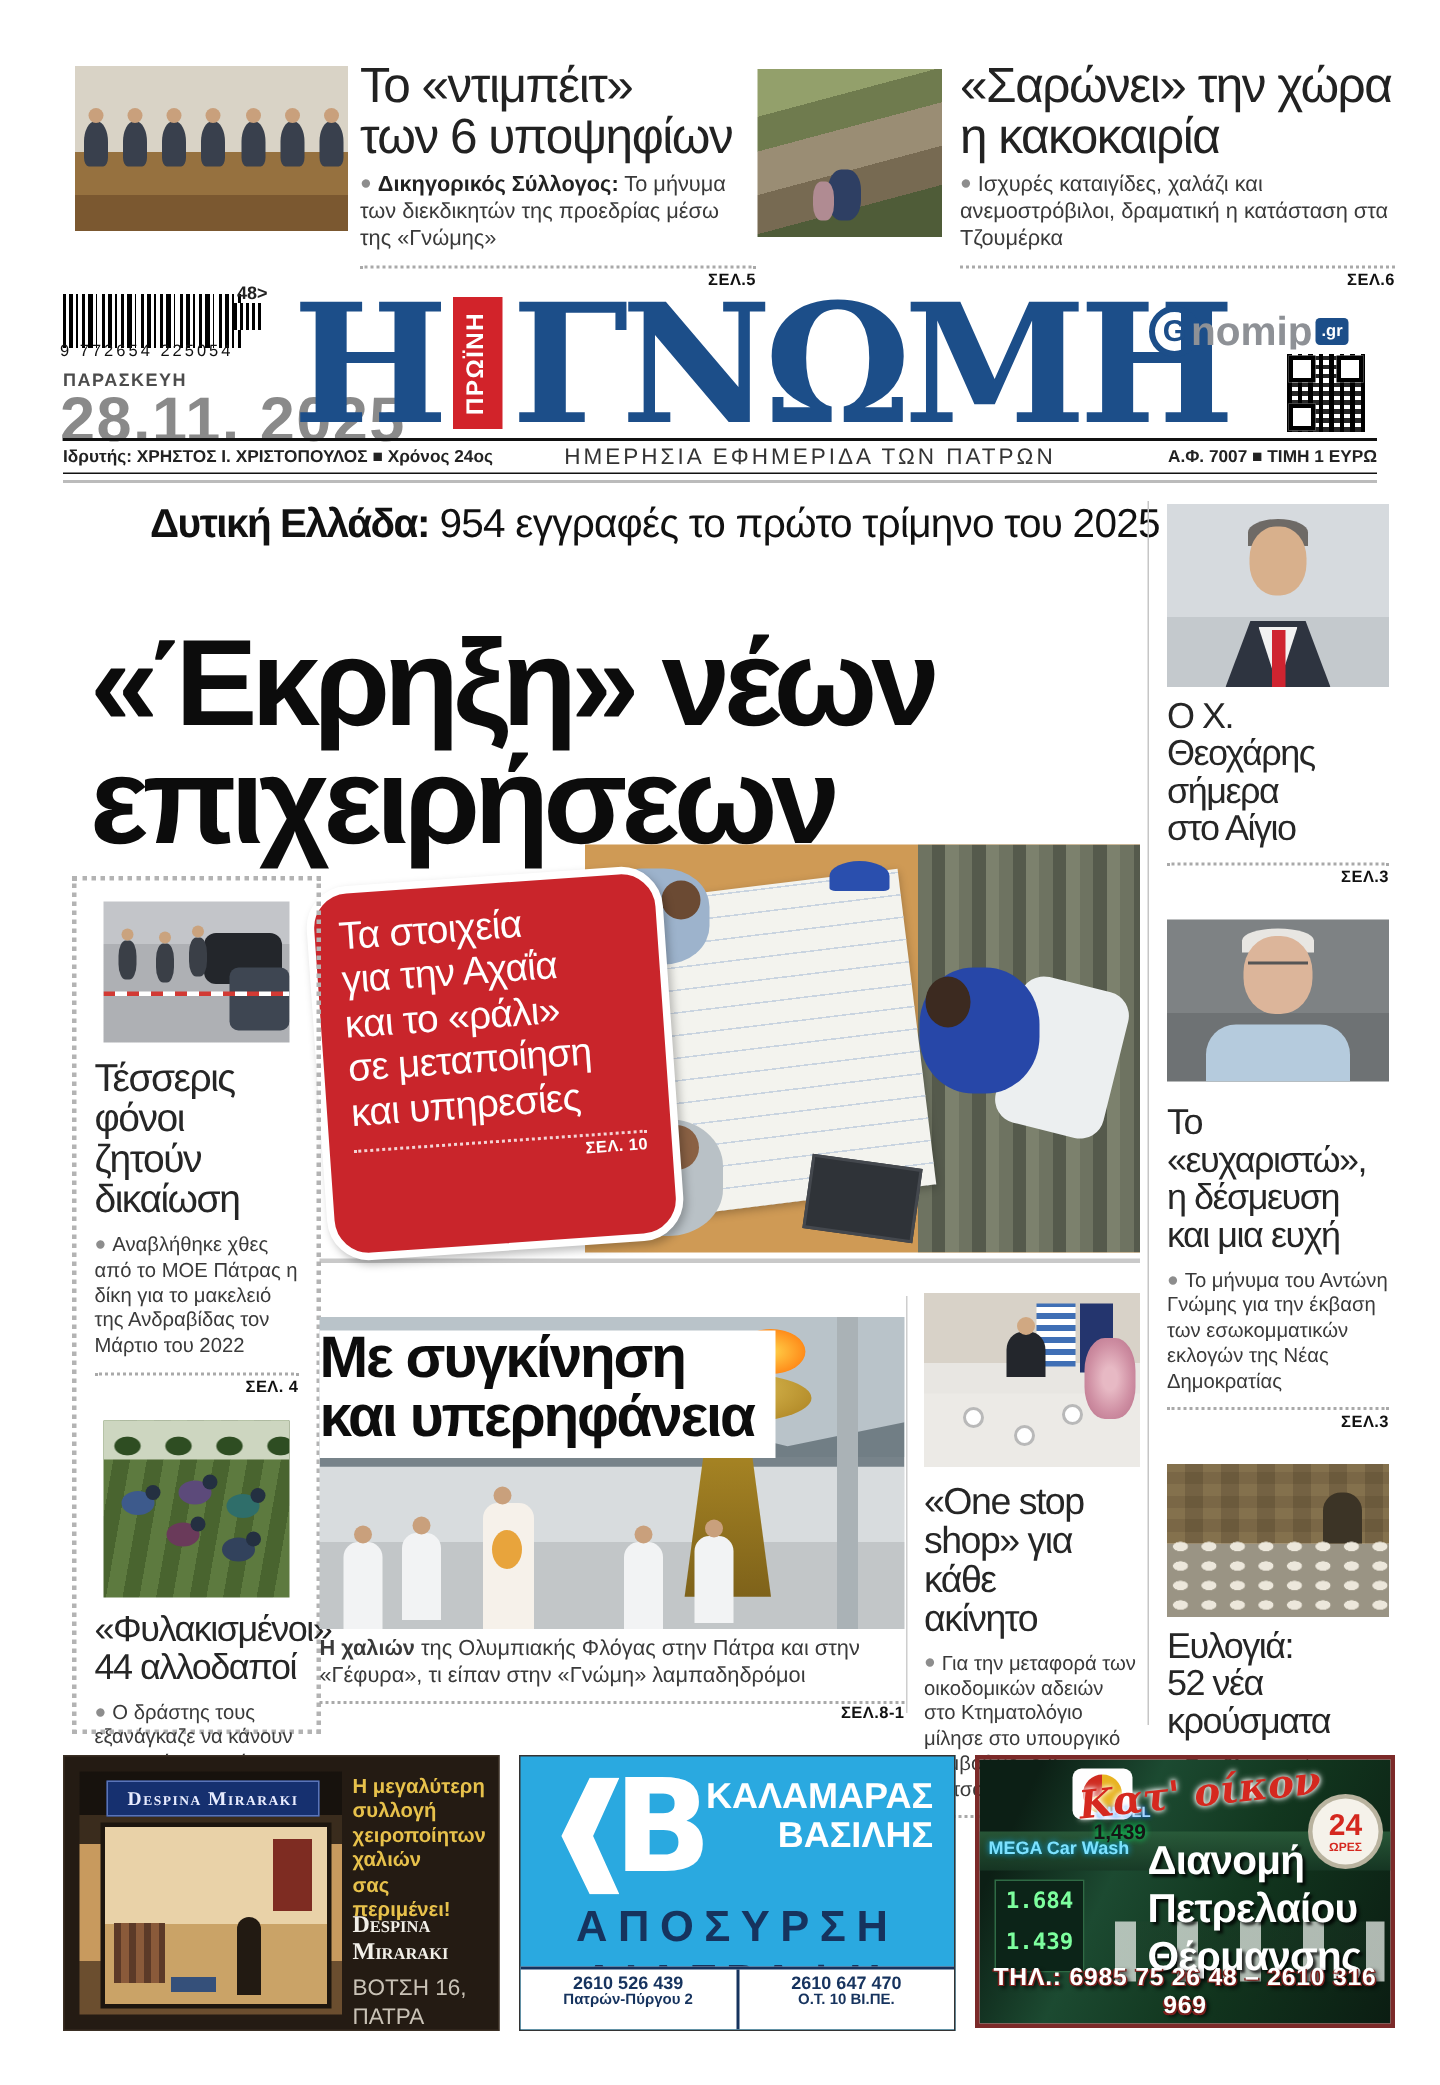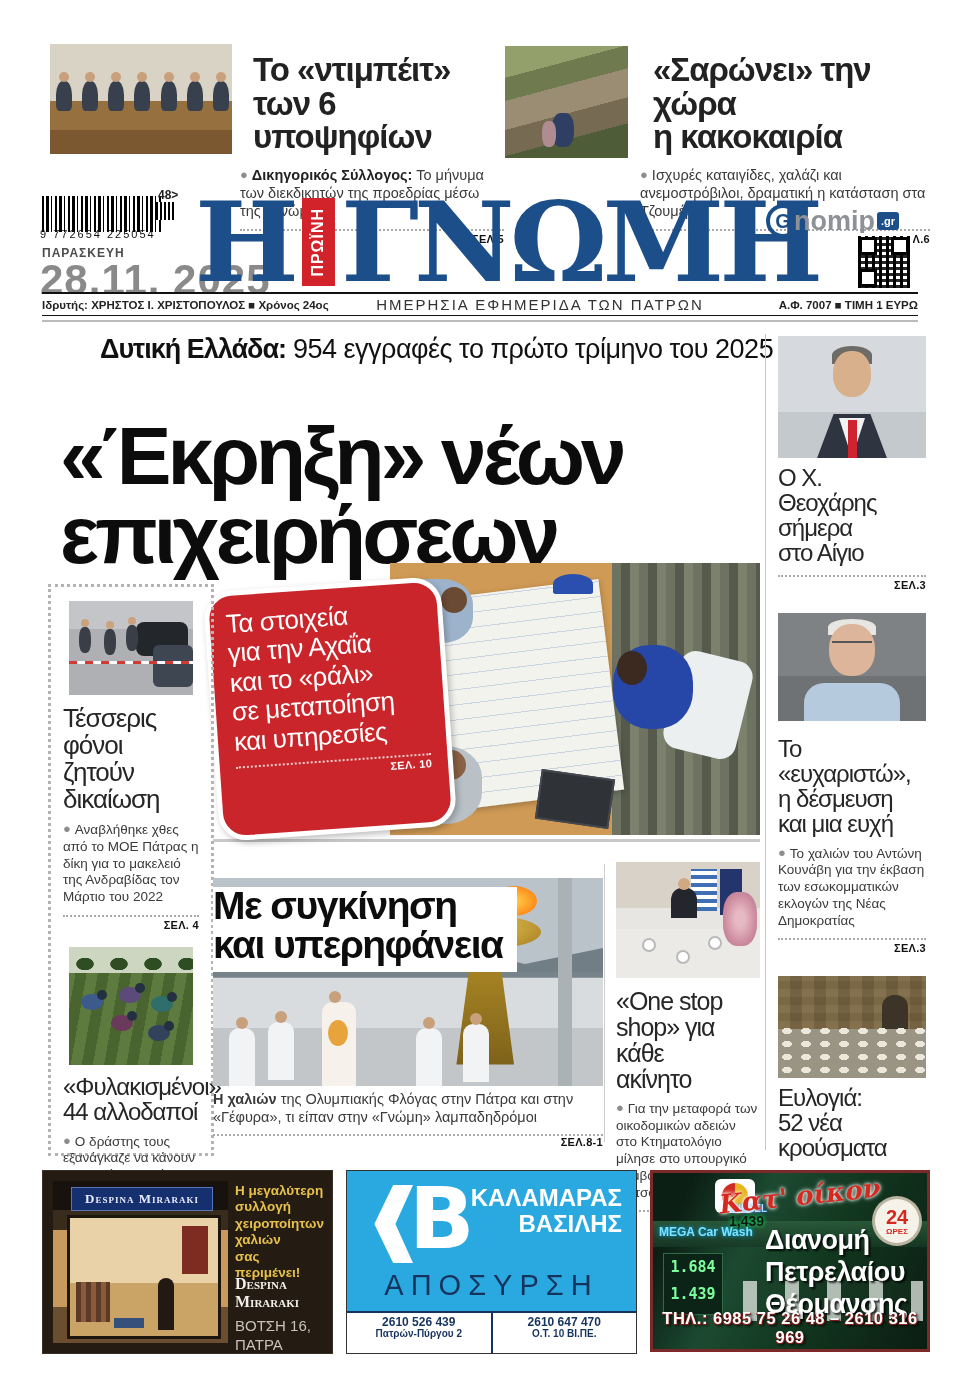--- a/index.html
+++ b/index.html
@@ -7,21 +7,21 @@
         font-family:"Liberation Sans","DejaVu Sans",sans-serif;color:#161616;overflow:hidden;}
   .pre{white-space:pre-line;}
   .dotline{border-top:2px dotted #a9a9a9;height:0;}
   .pref{font-size:11px;font-weight:700;color:#111;text-align:right;letter-spacing:.3px;}
   .bdot{color:#8d8d8d;font-size:13px;margin-right:4px;vertical-align:1px;}
   .btext{font-size:14.5px;line-height:1.24;color:#3a3a3a;}
   .btext b{color:#222;}
 
   
   .teaser{position:absolute;top:38px;height:134px;}
-  .teaser h2{margin:13px;font-weight:700;font-size:33px;line-height:1.02;letter-spacing:-1px;color:#222;}
+  .teaser h2{margin:0;font-weight:400;font-size:33px;line-height:1.02;letter-spacing:-1px;color:#222;}
   .t1{left:42px;width:462px;}
   .t2{left:505px;width:425px;}
   .tph{position:absolute;overflow:hidden;}
   .ttxt{position:absolute;top:2px;}
   .t1 .tph{left:8px;top:6px;width:182px;height:110px;}
   .t1 .ttxt{left:198px;width:264px;}
   .t2 .tph{left:0;top:8px;width:123px;height:112px;}
   .t2 .ttxt{left:135px;width:290px;}
   .teaser .btext{display:block;margin-top:7px;}
   .teaser .dotline{margin-top:8px;}
@@ -121,21 +121,21 @@
   .ad1 .brand{position:absolute;left:192px;top:104px;width:92px;color:#f2efe8;font-family:"Liberation Serif",serif;
         font-variant:small-caps;font-weight:700;font-size:16px;line-height:1.15;}
   .ad1 .addr{position:absolute;left:192px;top:146px;width:92px;color:#c9c2b6;font-size:15px;line-height:1.25;}
 
   .ad2{left:346px;width:289px;background:#2aa9e0;border:1px solid #333;}
   .kb{position:absolute;left:22px;top:14px;width:92px;height:78px;}
   .kb .chev{position:absolute;left:0;top:0;width:44px;height:78px;background:#fff;
         clip-path:polygon(55% 0,100% 0,60% 50%,100% 100%,55% 100%,12% 50%);}
   .kb .bee{position:absolute;left:40px;top:-10px;color:#fff;font-size:86px;font-weight:700;line-height:1;font-family:"DejaVu Sans",sans-serif;}
   .ad2 .who{position:absolute;right:14px;top:14px;color:#fff;font-weight:700;font-size:24px;line-height:1.1;text-align:right;letter-spacing:0;}
-  .ad2 .svc{position:absolute;left:0;top:96px;width:100%;text-align:center;color:#16335e;font-weight:400;
+  .ad2 .svc{position:absolute;left:0;top:96px;width:100%;text-align:center;color:#16335e;font-weight:700;
         font-size:29px;letter-spacing:7px;line-height:1.25;}
   .ad2 .strip{position:absolute;left:0;bottom:0;width:100%;height:40px;background:#fff;display:flex;border-top:2px solid #16335e;}
   .ad2 .cell{flex:1;text-align:center;color:#16335e;padding-top:3px;}
   .ad2 .cell:first-child{border-right:2px solid #16335e;}
   .ad2 .ph1{font-size:12px;font-weight:700;line-height:1;}
   .ad2 .ph2{font-size:10px;font-weight:700;}
 
   .ad3{left:650px;width:280px;background:linear-gradient(115deg,#0c1f15 0 12%,#1c4a31 35%,#12371f 60%,#0b1d12 100%);
        border:3px solid #7c2a29;box-sizing:border-box;}
   .ad3 .canopy{position:absolute;left:0;top:48px;width:100%;height:26px;background:linear-gradient(180deg,#2c5e3c,#173825);opacity:.85;}
@@ -449,21 +449,21 @@
     <div class="story">
       <div class="sph ph-oldman" style="width:148px;height:108px;">
         <span class="hair"></span>
         <span class="head"></span>
         <span class="glasses"></span>
         <span class="shirt"></span>
       </div>
       <h3 class="pre" style="margin-top:16px;">Το «ευχαριστώ»,
 η δέσμευση
 και μια ευχή</h3>
-      <span class="btext"><span class="bdot">●</span><span>Το χαλιών του Αντώνη Κουνάβη για την έκβαση των εσωκομματικών εκλογών της Νέας Δημοκρατίας</span></span>
+      <span class="btext"><span class="bdot">●</span><span>Το μήνυμα του Αντώνη Γνώμης για την έκβαση των εσωκομματικών εκλογών της Νέας Δημοκρατίας</span></span>
       <div class="dotline"></div>
       <div class="pref">ΣΕΛ.3</div>
     </div>
 
     <div class="story">
       <div class="sph ph-sheep" style="width:148px;height:102px;">
         <span class="wall"></span>
         <span class="door"></span>
         <span class="flock"></span>
       </div>

